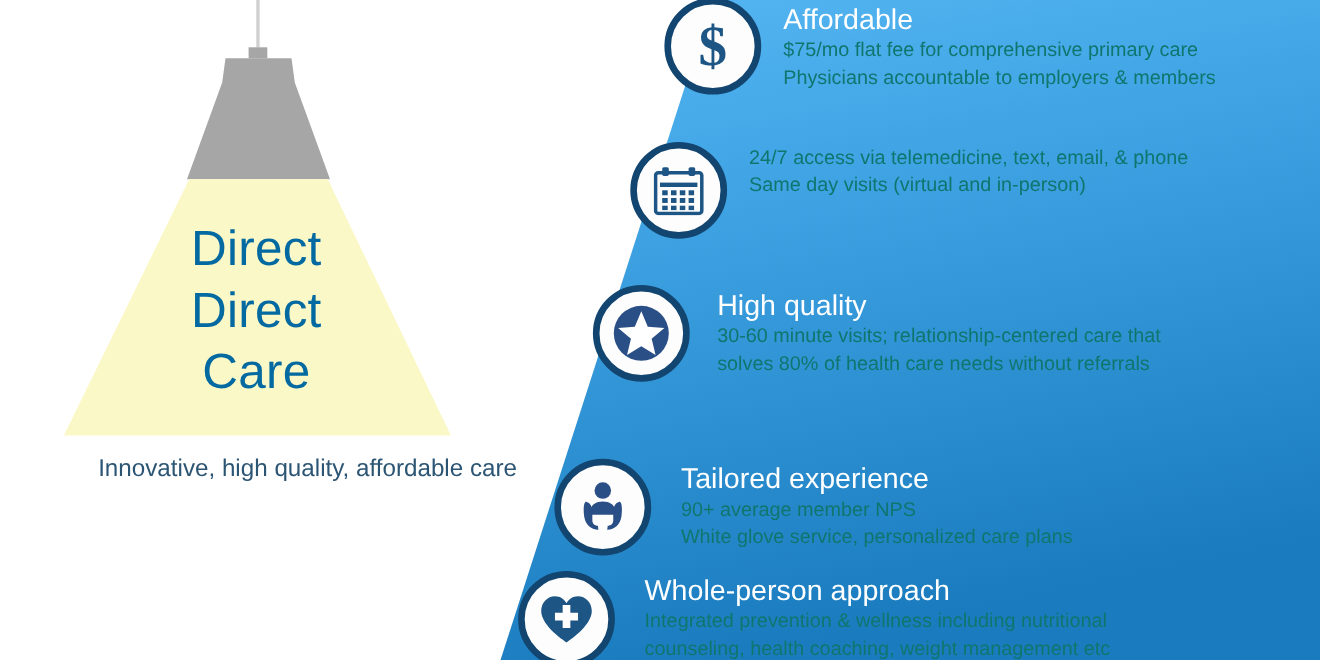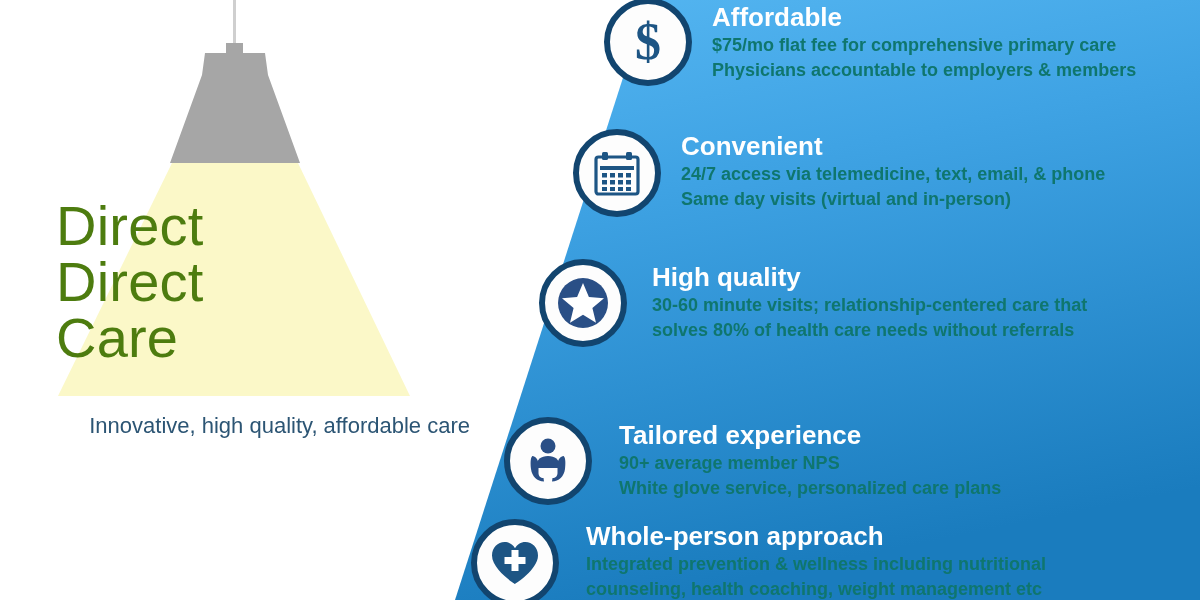--- a/index.html
+++ b/index.html
@@ -33,22 +33,23 @@
     z-index: 2;
   }
 
   
   .brand-title {
     position: absolute;
     z-index: 3;
     left: 56px;
     top: 198px;
     width: 354px;
-    color: #4d7c0f;
-    font-size: 56px;
+    text-align: center;
+    color: #0369a1;
+    font-size: 45px;
     line-height: 56px;
     font-weight: normal;
     letter-spacing: 0.2px;
   }
   .brand-title .tline { display: block; }
 
   .tagline {
     position: absolute;
     z-index: 3;
     left: 0px;
@@ -75,21 +76,20 @@
     box-sizing: border-box;
     display: flex;
     align-items: center;
     justify-content: center;
   }
   .feature .badge svg { display: block; }
 
   .feature .ftext {
     position: absolute;
     color: #ffffff;
-    font-weight: bold;
   }
   .feature .fhead {
     font-size: 26px;
     line-height: 31px;
     color: #ffffff;
     white-space: nowrap;
   }
   .feature .fline {
     font-size: 18px;
     line-height: 25px;
@@ -183,21 +183,20 @@
           <rect x="24" y="30" width="5" height="4.5"></rect>
           <rect x="32" y="30" width="5" height="4.5"></rect>
           <rect x="8" y="37" width="5" height="4"></rect>
           <rect x="16" y="37" width="5" height="4"></rect>
           <rect x="24" y="37" width="5" height="4"></rect>
           <rect x="32" y="37" width="5" height="4"></rect>
         </g>
       </svg>
     </div>
     <div class="ftext">
-      <div class="fhead">Convenient</div>
       <div class="fline">24/7 access via telemedicine, text, email, &amp; phone</div>
       <div class="fline">Same day visits (virtual and in-person)</div>
     </div>
   </div>
 
   <div class="feature" id="feature-2">
     <div class="badge">
       <svg width="52" height="52" viewBox="0 0 52 52">
         <circle cx="26" cy="26" r="25" fill="#2a4f86"></circle>
         <polygon fill="#ffffff" points="26,6 31.9,20.1 47,21.2 35.4,31 39,45.8 26,37.7 13,45.8 16.6,31 5,21.2 20.1,20.1"></polygon>

